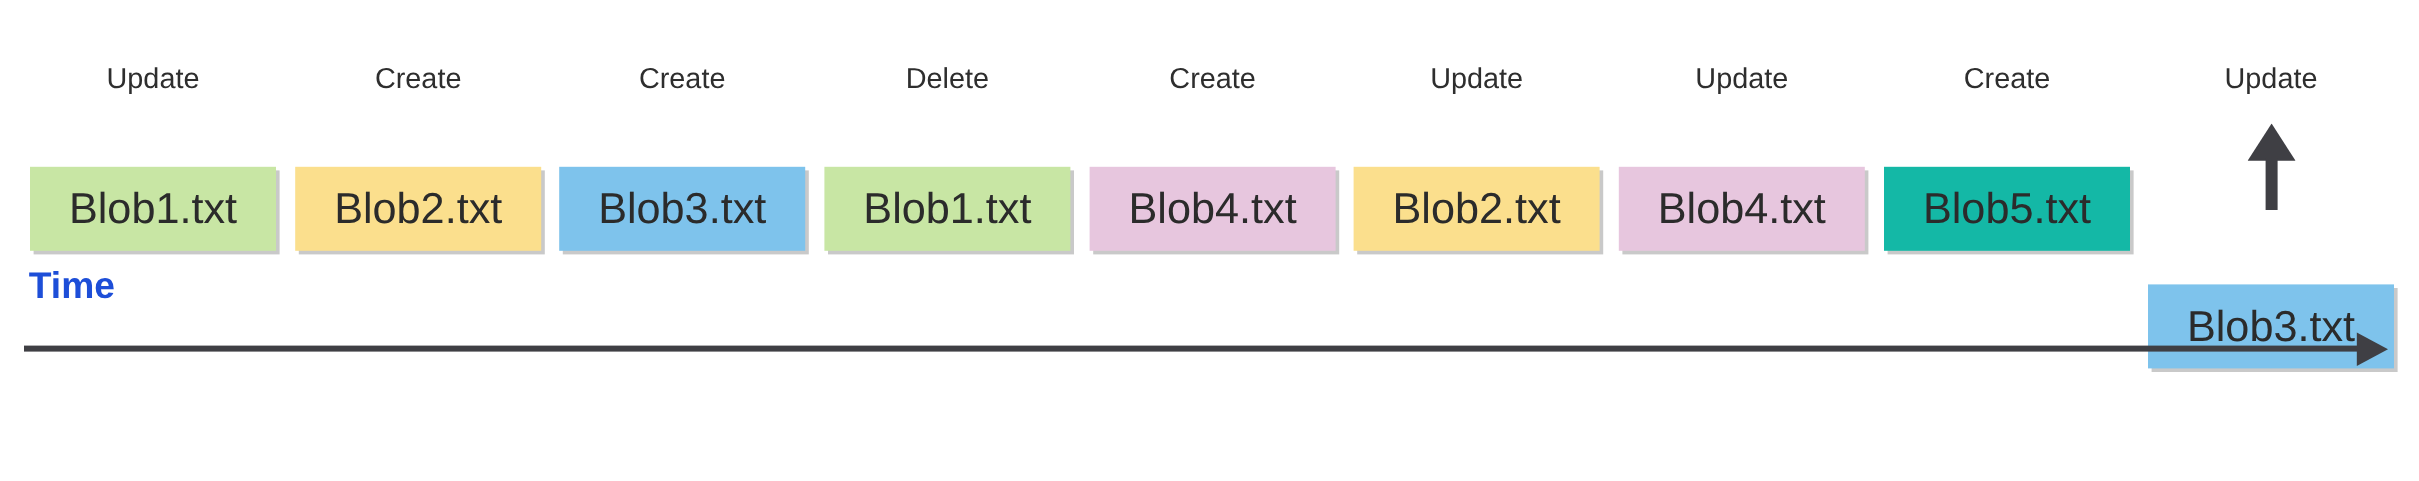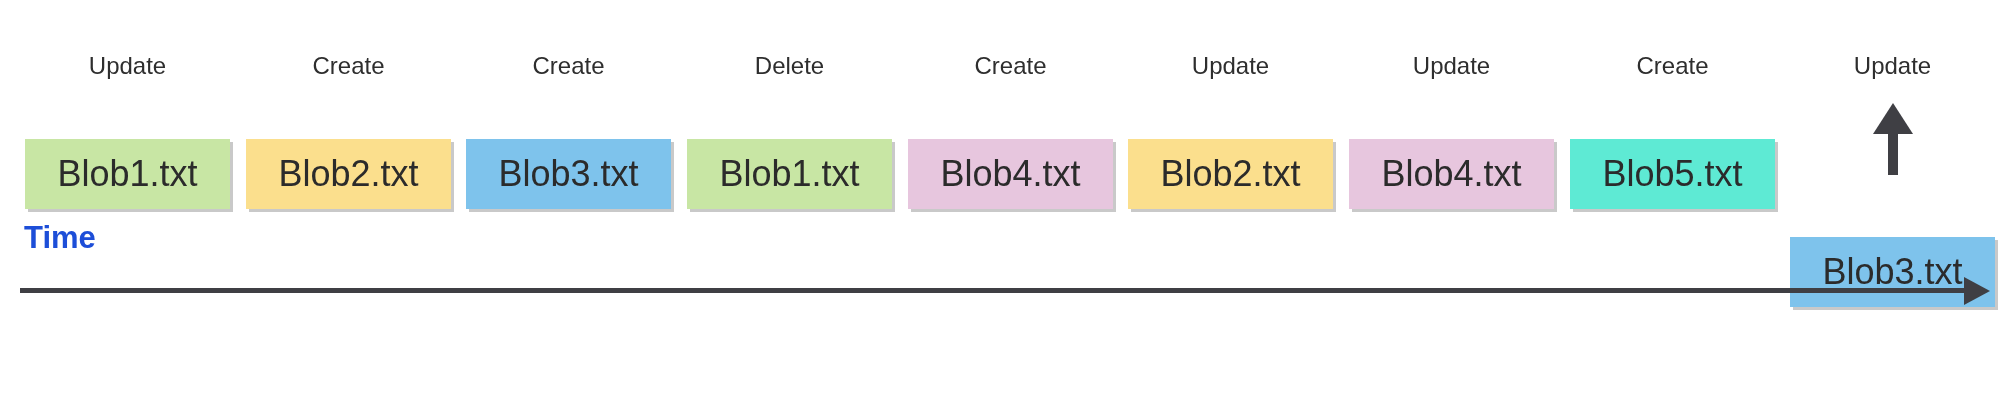--- a/index.html
+++ b/index.html
@@ -111,21 +111,21 @@
     <div class="blob-box" style="background-color: rgb(251, 223, 141);">Blob2.txt</div>
   </div>
 
   <div class="col" style="left:1349px">
     <div class="op-label">Update</div>
     <div class="blob-box" style="background-color: rgb(231, 198, 222);">Blob4.txt</div>
   </div>
 
   <div class="col" style="left:1570px">
     <div class="op-label">Create</div>
-    <div class="blob-box" style="background-color: #5eead4;">Blob5.txt</div>
+    <div class="blob-box" style="background-color: #14b8a6;">Blob5.txt</div>
   </div>
 
   <div class="col" style="left:1790px">
     <div class="op-label">Update</div>
     <svg class="up-arrow" width="40" height="72" viewBox="0 0 40 72">
       <polygon points="20,0 40,31 0,31" fill="#3f3f44" style="fill: rgb(63, 63, 68);"></polygon>
       <rect x="15" y="29" width="10" height="43" fill="#3f3f44" style="fill: rgb(63, 63, 68);"></rect>
     </svg>
     <div class="blob-box appended" style="background-color: rgb(126, 195, 236);">Blob3.txt</div>
   </div>

